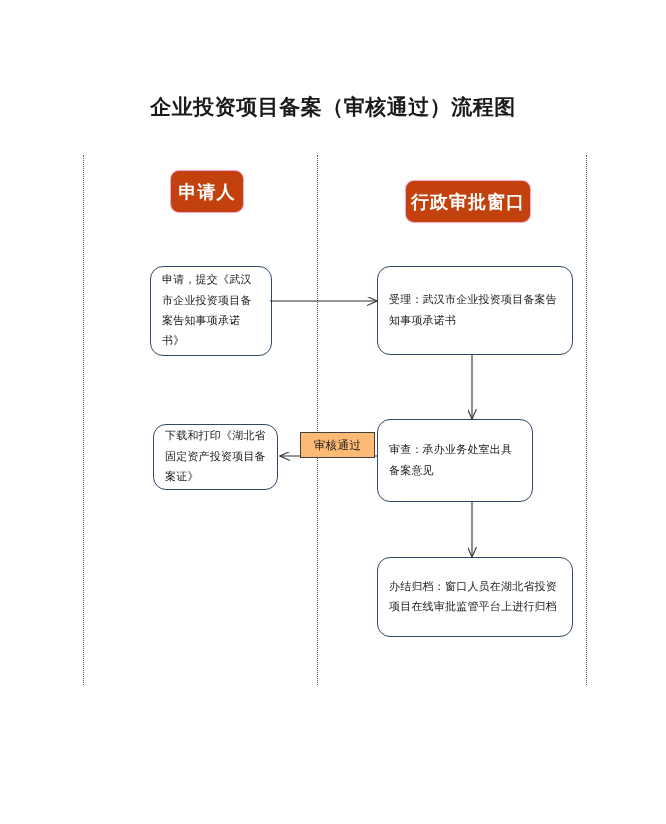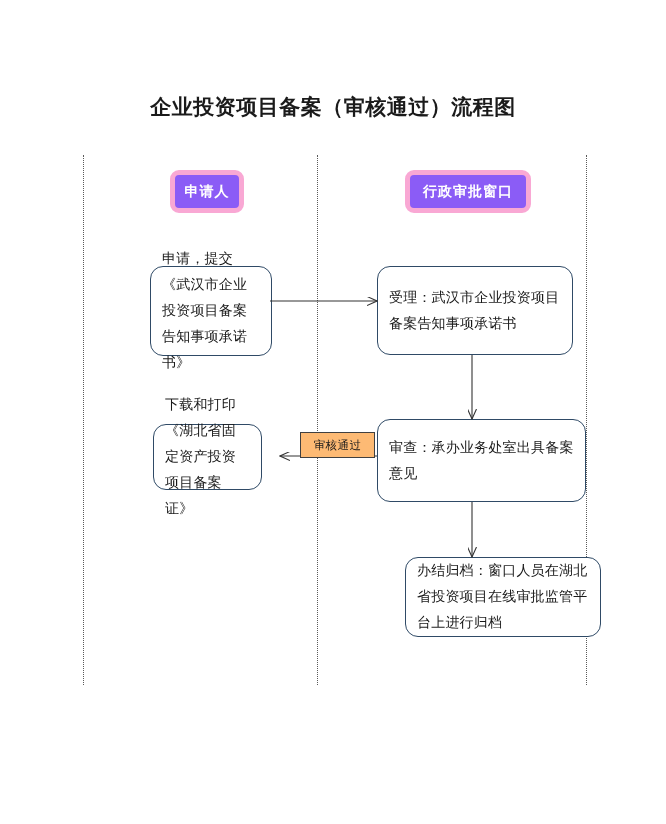--- a/index.html
+++ b/index.html
@@ -36,47 +36,47 @@
   
   .lane-divider {
     position: absolute;
     width: 0;
     border-left: 1px dotted #5a5a5a;
   }
 
   
   .lane-header {
     position: absolute;
-    background: #8b5cf6;
-    border: 5px solid #f9a8d4;
+    background: #c2410c;
+    border: 1px solid #f9a8d4;
     border-radius: 9px;
     display: flex;
     align-items: center;
     justify-content: center;
     color: #ffffff;
     font-family: "DejaVu Serif", "Liberation Serif", serif;
-    font-size: 14px;
+    font-size: 18px;
     font-weight: bold;
     letter-spacing: 1px;
     box-sizing: border-box;
     white-space: nowrap;
   }
 
   
   .node {
     position: absolute;
     background: #ffffff;
     border: 1.2px solid #2f4a66;
     border-radius: 13px;
     box-sizing: border-box;
     display: flex;
     align-items: center;
     padding: 8px 11px;
     font-family: "DejaVu Serif", "Liberation Serif", serif;
-    font-size: 14px;
+    font-size: 11px;
     line-height: 1.85;
     color: #1a1a1a;
     letter-spacing: 0.2px;
   }
   .node .node-text {
     display: block;
     width: 100%;
   }
 
   
@@ -115,21 +115,21 @@
   <div class="title">企业投资项目备案（审核通过）流程图</div>
 
   <div class="lane-divider" style="left:83px; top:155px; height:530px;"></div>
   <div class="lane-divider" style="left:317px; top:155px; height:530px;"></div>
   <div class="lane-divider" style="left:586px; top:155px; height:530px;"></div>
 
   <div class="lane-header" style="left:170px; top:170px; width:74px; height:43px;">
     <span>申请人</span>
   </div>
 
-  <div class="lane-header" style="left:405px; top:170px; width:126px; height:43px;">
+  <div class="lane-header" style="left:405px; top:180px; width:126px; height:43px;">
     <span>行政审批窗口</span>
   </div>
 
   <svg id="connectors" viewBox="0 0 666 824">
     <defs>
       <marker id="arrowhead" markerWidth="11" markerHeight="9" refX="10" refY="4.5" orient="auto" markerUnits="userSpaceOnUse">
         <path d="M0,0 L10,4.5 L0,9" fill="none" stroke="#333333" stroke-width="1.1"></path>
       </marker>
     </defs>
 
@@ -143,29 +143,29 @@
   </svg>
 
   <div class="node" style="left:150px; top:266px; width:122px; height:90px;">
     <span class="node-text">申请，提交《武汉市企业投资项目备案告知事项承诺书》</span>
   </div>
 
   <div class="node" style="left:377px; top:266px; width:196px; height:89px;">
     <span class="node-text">受理：武汉市企业投资项目备案告知事项承诺书</span>
   </div>
 
-  <div class="node" style="left:377px; top:419px; width:209px; height:83px;">
+  <div class="node" style="left:377px; top:419px; width:156px; height:83px;">
     <span class="node-text">审查：承办业务处室出具备案意见</span>
   </div>
 
-  <div class="node" style="left:153px; top:424px; width:109px; height:66px;">
+  <div class="node" style="left:153px; top:424px; width:125px; height:66px;">
     <span class="node-text">下载和打印《湖北省固定资产投资项目备案证》</span>
   </div>
 
-  <div class="node" style="left:377px; top:557px; width:196px; height:80px;margin-left:28px;">
+  <div class="node" style="left:377px; top:557px; width:196px; height:80px;">
     <span class="node-text">办结归档：窗口人员在湖北省投资项目在线审批监管平台上进行归档</span>
   </div>
 
   <div class="edge-label" style="left:300px; top:432px; width:75px; height:26px;">
     <span>审核通过</span>
   </div>
 
 </div>
 
 </body></html>

